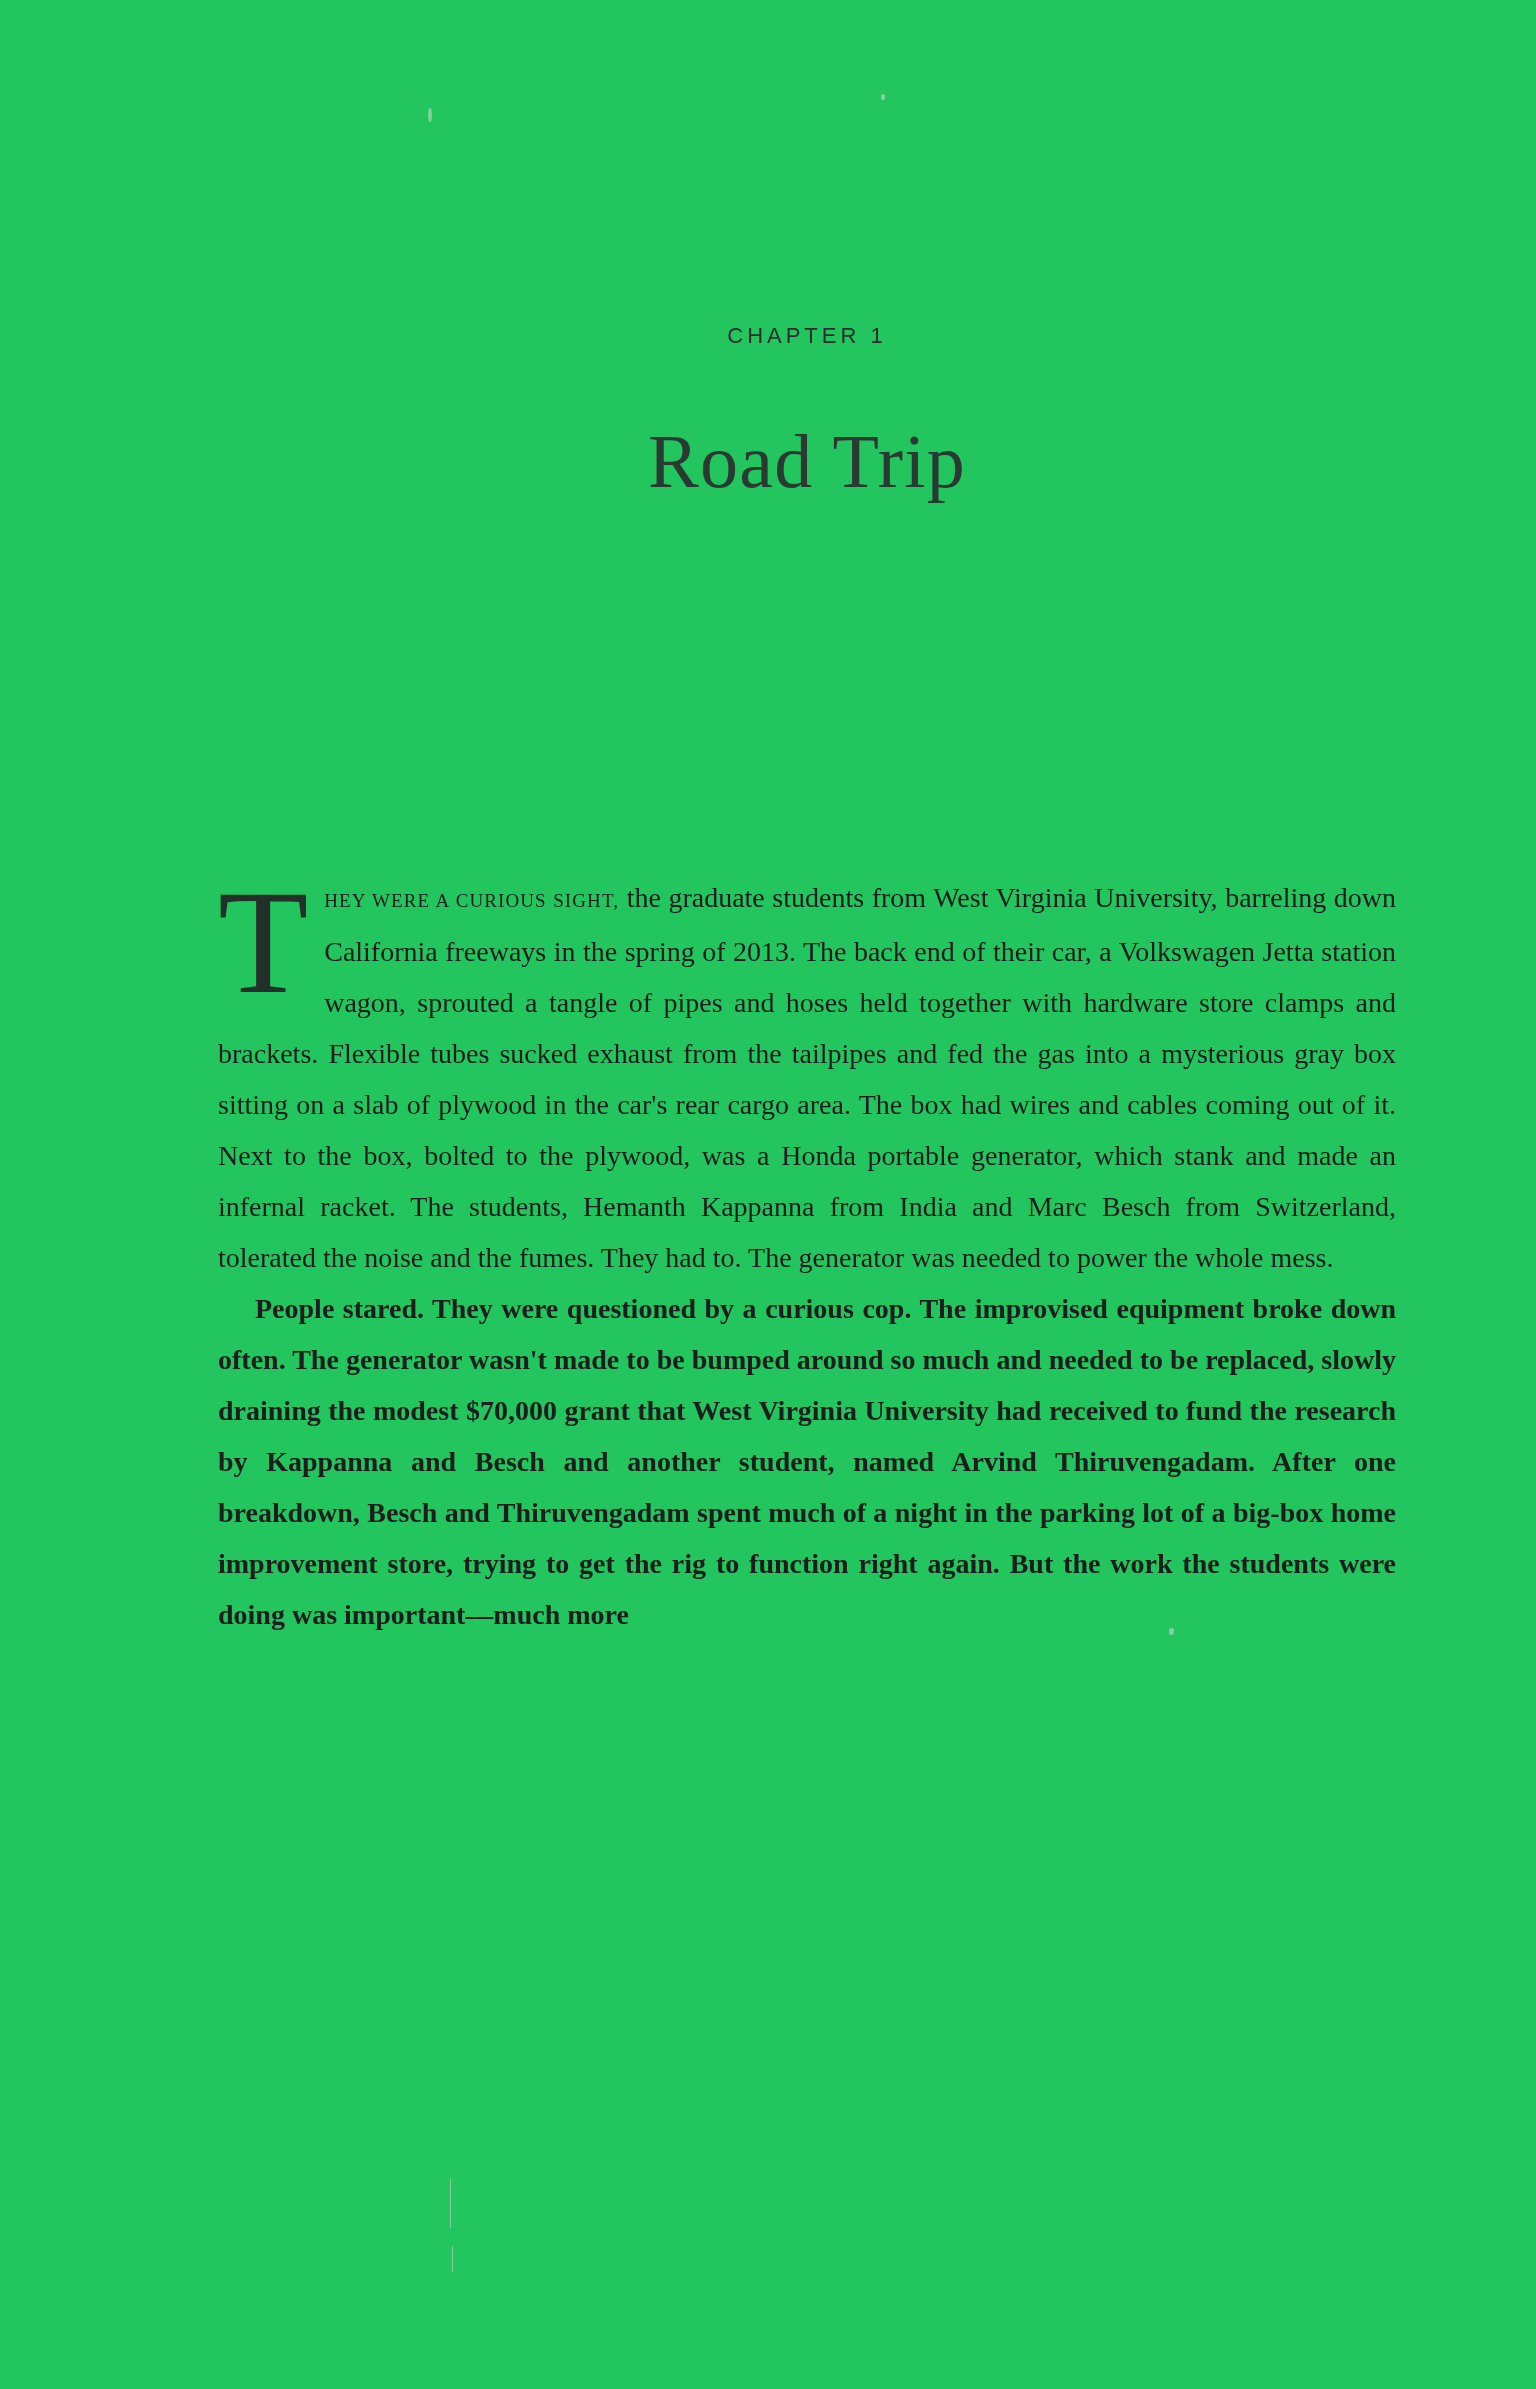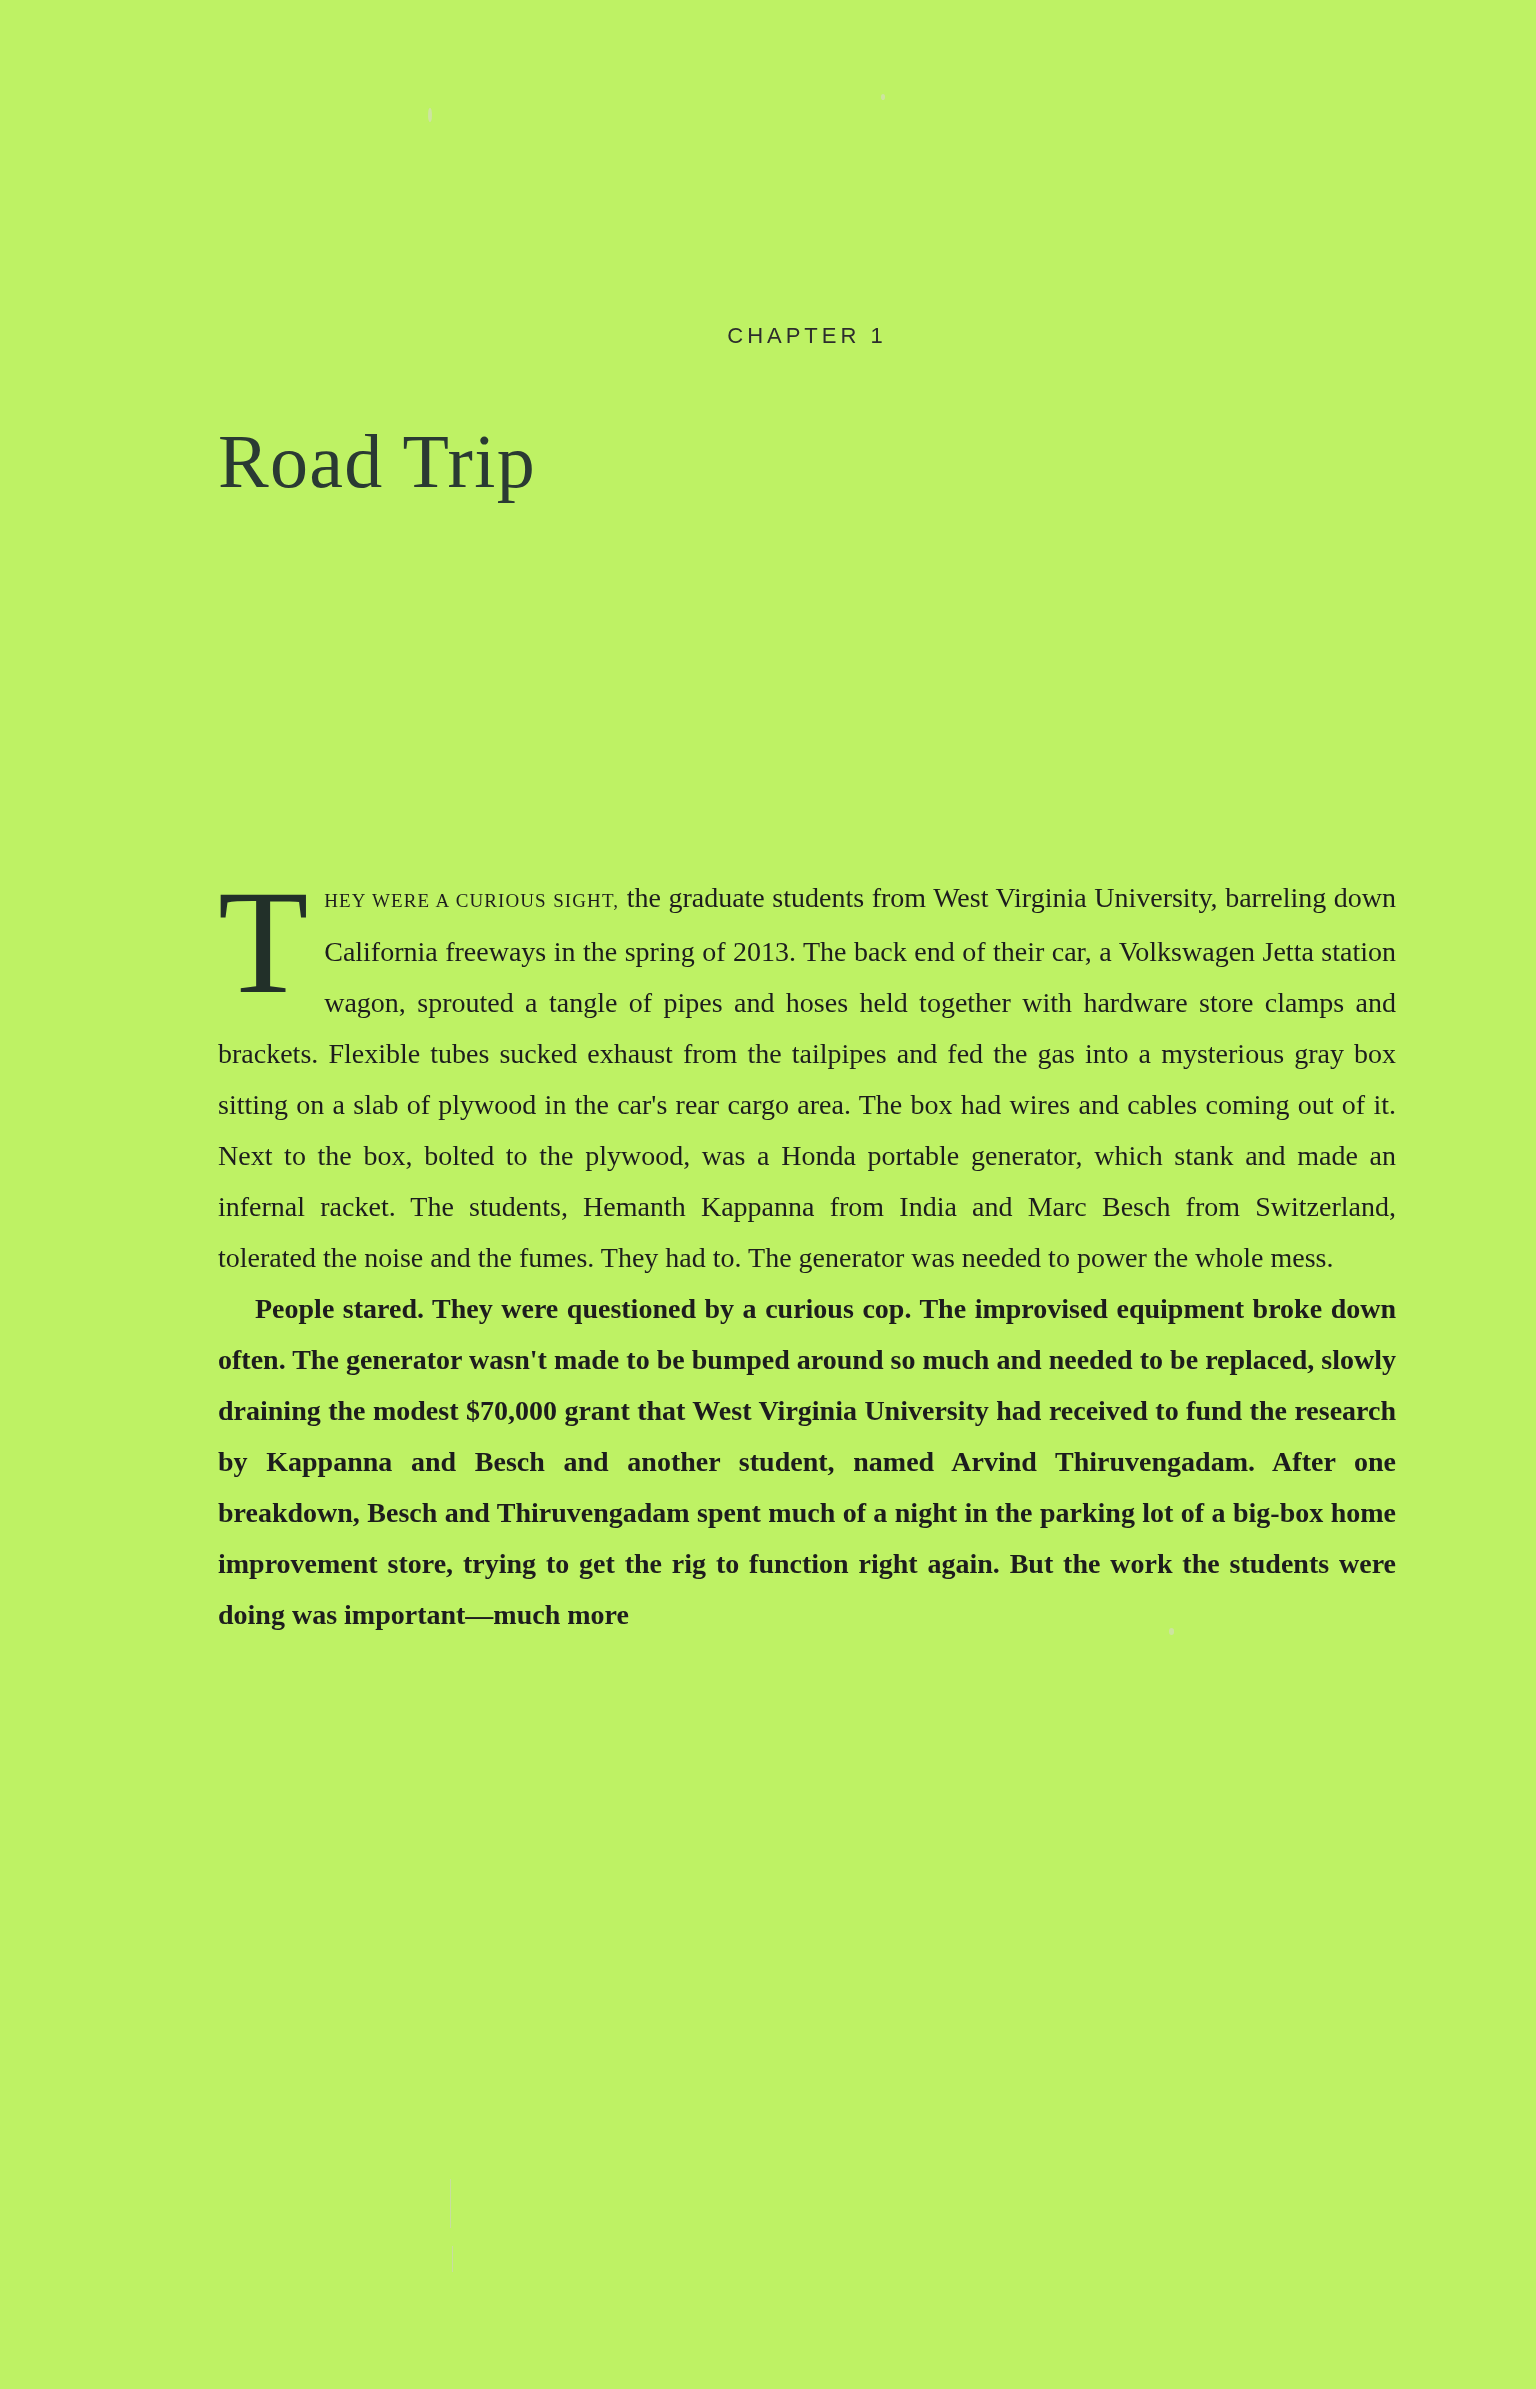--- a/index.html
+++ b/index.html
@@ -11,40 +11,41 @@
     width: 1536px;
     height: 2389px;
     font-family: "Liberation Serif", serif;
     color: #1b1b1b;
     overflow: hidden;
   }
   .page {
     position: relative;
     width: 1536px;
     height: 2389px;
-    background: #bef264;
+    background: #22c55e;
   }
   .page-inner {
     position: absolute;
     left: 218px;
     top: 0;
     width: 1178px;
     height: 2389px;
   }
   .chapter-label {
     margin-top: 323px;
     text-align: center;
     font-family: "Liberation Sans", sans-serif;
     font-size: 22px;
     letter-spacing: 4px;
     color: #2d2d2d;
     font-weight: 400;
   }
   .chapter-title {
     margin-top: 69px;
+    text-align: center;
     font-family: "Liberation Serif", serif;
     font-size: 76px;
     font-weight: 400;
     letter-spacing: 1.3px;
     color: #2a3a33;
   }
   .body-block {
     margin-top: 367px;
     width: 1178px;
   }

